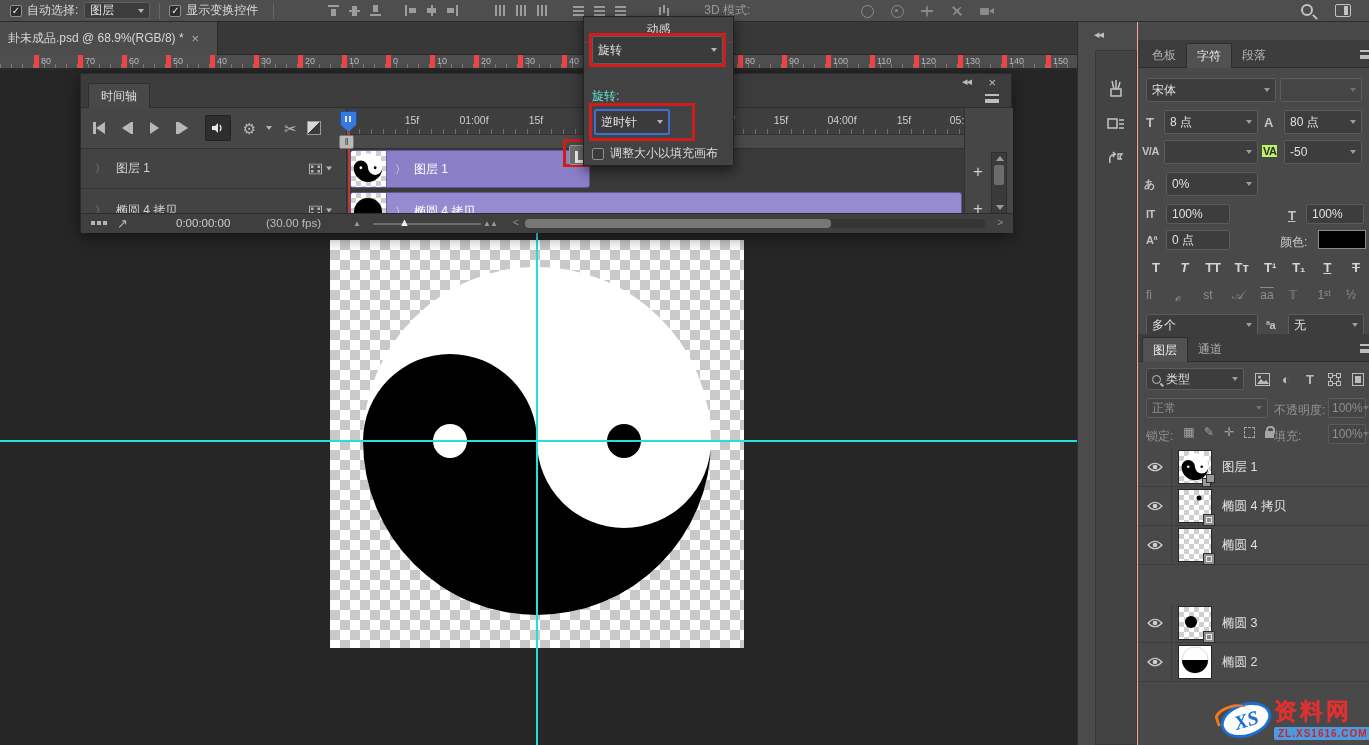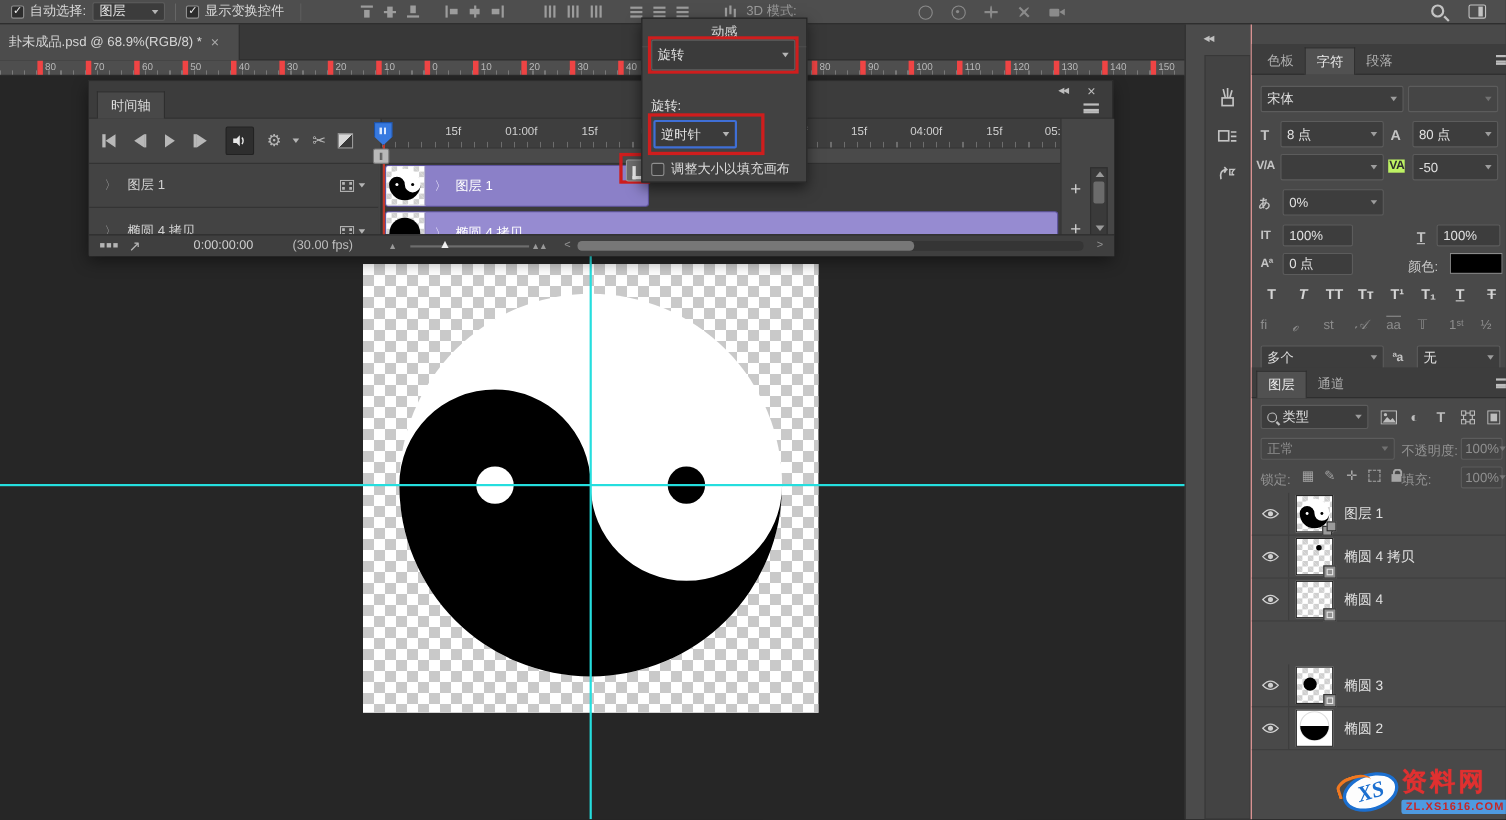--- a/index.html
+++ b/index.html
@@ -91,21 +91,21 @@
   .ph-marker::after{content:"";position:absolute;left:4px;top:4px;width:7px;height:6px;background:repeating-linear-gradient(90deg,#dce9ff 0 2px,transparent 2px 4px)}
   .ph-box{position:absolute;left:258px;top:61px;width:15px;height:14px;background:#b9b9b9;border:1px solid #777;border-radius:2px;color:#333;font-size:9px;text-align:center;line-height:12px;z-index:5}
   .redbox{position:absolute;border:3px solid #cf1d1d;z-index:7}
   .clipbadge{position:absolute;left:3px;top:3px;width:20px;height:20px;background:#6e6e6e;border:1px solid #9b9b9b;border-radius:2px}
   .clipbadge::after{content:"";position:absolute;left:5px;top:5px;width:9px;height:9px;border-left:3px solid #f0f0f0;border-bottom:3px solid #f0f0f0}
   .filmicon{display:inline-block}
   
   .popup{position:absolute;left:583px;top:16px;width:151px;height:150px;background:#424242;border:1px solid #232323;box-shadow:0 5px 12px rgba(0,0,0,.55);z-index:10;font-size:12px}
   .popup-title{height:26px;display:flex;align-items:center;justify-content:center;color:#ddd;border-bottom:1px solid #4e4e4e}
   .popup .select{background:#3b3b3b;border-color:#5e5e5e;height:27px}
-  .pp-label{position:absolute;left:8px;top:71px;color:#e5e5e5}
+  .pp-label{position:absolute;left:8px;top:71px;color:#5eead4}
   .focusblue{border:2px solid #3f6fd6 !important}
   
   .dockstrip{position:absolute;left:1077px;top:22px;width:60px;height:723px;background:#4b4b4b;border-left:1px solid #2e2e2e;z-index:2}
   .dockcol{position:absolute;left:17px;top:28px;width:42px;height:695px;background:#434343;border:1px solid #383838}
   .dicon{position:absolute;left:10px;width:20px;height:20px}
   .dicon svg{display:block}
   
   .dock{position:absolute;left:1137px;top:22px;width:232px;height:723px;background:#494949;border-left:1px solid #fca5a5;font-size:12px;z-index:2}
   .ptabs{position:absolute;left:0;width:232px;height:28px;background:#3d3d3d;border-bottom:1px solid #2d2d2d}
   .ptab{position:absolute;top:3px;height:25px;padding:0 10px;display:flex;align-items:center;color:#b0b0b0}
@@ -173,21 +173,21 @@
   <span style="width:26px"></span>
   <span class="ai dv"></span>
   <span class="ai dv"></span>
   <span class="ai dv"></span>
   <span style="width:16px"></span>
   <span class="ai dh"></span>
   <span class="ai dh"></span>
   <span class="ai dh"></span>
   <span style="width:22px"></span>
   <span class="ai eq"></span>
-  <span class="lbl dim" style="margin-left:4px">3D 模式:</span>
+  <span class="lbl dim" style="margin-left:30px">3D 模式:</span>
   <span style="width:96px"></span>
   <span class="i3d"></span>
   <span class="i3d roll"></span>
   <span class="i3d pan"></span>
   <span class="i3d pan" style="transform:rotate(45deg)"></span>
   <span class="i3d cam"></span>
   <span style="position:absolute;right:56px;top:4px"><span class="searchicon"></span></span>
   <span style="position:absolute;right:18px;top:4px"><span class="wsicon"></span></span>
 </div>
 

